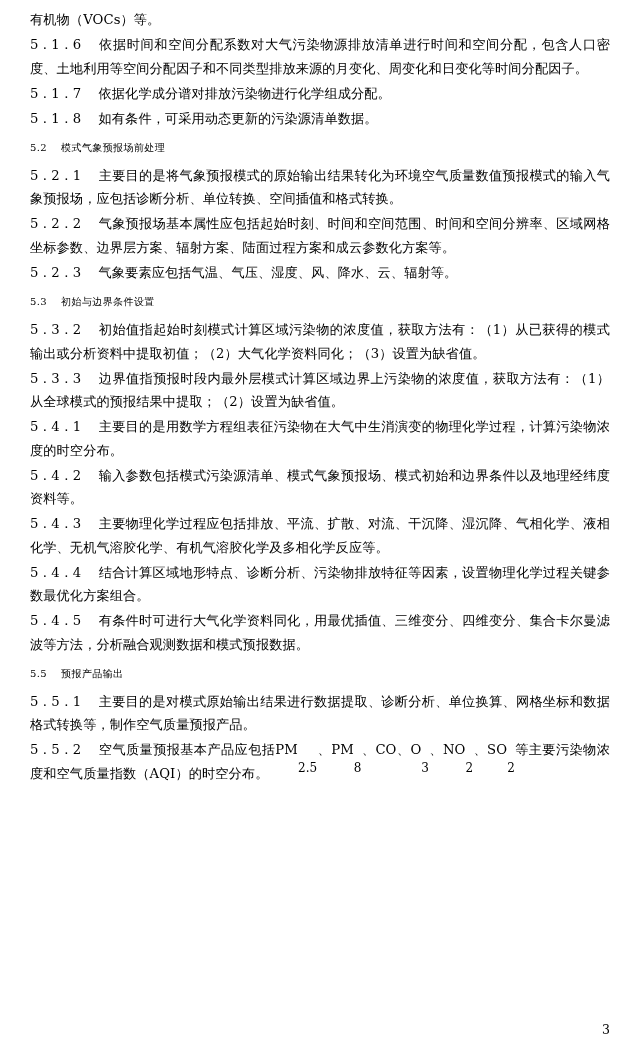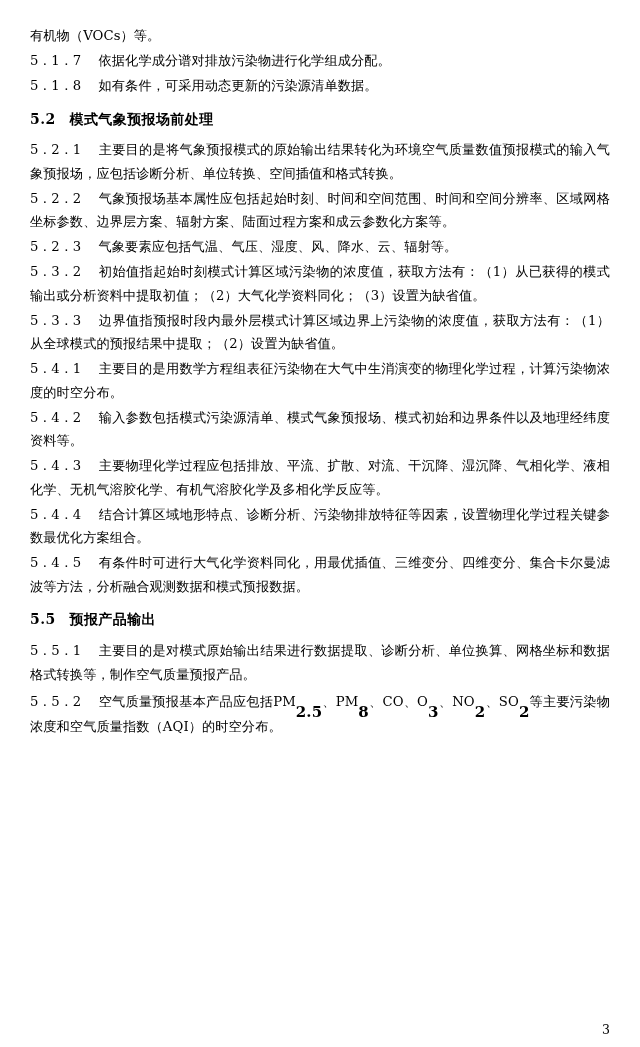--- a/index.html
+++ b/index.html
@@ -13,72 +13,73 @@
     font-family: "DejaVu Serif", "Liberation Serif", serif;
     color: #000000;
     position: relative;
     overflow: hidden;
   }
   .page {
     position: relative;
     width: 640px;
     height: 1047px;
     box-sizing: border-box;
-    padding: 24px 30px 0 30px;
+    padding: 8px 30px 0 30px;
   }
   .para {
     font-size: 13.2px;
     line-height: 1.78;
     text-align: justify;
     text-justify: inter-ideograph;
     margin: 0 0 1.5px 0;
     letter-spacing: 0.1px;
   }
   .heading {
-    font-size: 14px;
-    font-weight: bold;
+    font-size: 10px;
+    font-weight: normal;
     line-height: 1.78;
     margin: 9px 0 7px 0;
     letter-spacing: 0.4px;
   }
   .heading .num {
     display: inline-block;
     margin-right: 14px;
   }
   .num-label {
     display: inline-block;
     margin-right: 4px;
   }
   sub {
-    font-size: 15px;
+    font-size: 12px;
     vertical-align: baseline;
     position: relative;
-    top: 11px;
-    font-weight: bold;
+    top: 18px;
   }
   .page-number {
     position: absolute;
     right: 30px;
     bottom: 10px;
     font-size: 12.5px;
     font-family: "DejaVu Serif", "Liberation Serif", serif;
   }
 </style>
 </head>
 <body>
 
 <div class="page">
   <div id="content">
       <div class="para"><span>有机物（VOCs）等。</span></div>
+      <div class="para"><span class="num-label">5 . 1 . 6　</span><span>依据时间和空间分配系数对大气污染物源排放清单进行时间和空间分配，包含人口密度、土地利用等空间分配因子和不同类型排放来源的月变化、周变化和日变化等时间分配因子。</span></div>
       <div class="para"><span class="num-label">5 . 1 . 7　</span><span>依据化学成分谱对排放污染物进行化学组成分配。</span></div>
       <div class="para"><span class="num-label">5 . 1 . 8　</span><span>如有条件，可采用动态更新的污染源清单数据。</span></div>
       <div class="heading"><span class="num">5.2</span><span>模式气象预报场前处理</span></div>
       <div class="para"><span class="num-label">5 . 2 . 1　</span><span>主要目的是将气象预报模式的原始输出结果转化为环境空气质量数值预报模式的输入气象预报场，应包括诊断分析、单位转换、空间插值和格式转换。</span></div>
       <div class="para"><span class="num-label">5 . 2 . 2　</span><span>气象预报场基本属性应包括起始时刻、时间和空间范围、时间和空间分辨率、区域网格坐标参数、边界层方案、辐射方案、陆面过程方案和成云参数化方案等。</span></div>
       <div class="para"><span class="num-label">5 . 2 . 3　</span><span>气象要素应包括气温、气压、湿度、风、降水、云、辐射等。</span></div>
+      <div class="heading"><span class="num">5.3</span><span>初始与边界条件设置</span></div>
       <div class="para"><span class="num-label">5 . 3 . 2　</span><span>初始值指起始时刻模式计算区域污染物的浓度值，获取方法有：（1）从已获得的模式输出或分析资料中提取初值；（2）大气化学资料同化；（3）设置为缺省值。</span></div>
       <div class="para"><span class="num-label">5 . 3 . 3　</span><span>边界值指预报时段内最外层模式计算区域边界上污染物的浓度值，获取方法有：（1）从全球模式的预报结果中提取；（2）设置为缺省值。</span></div>
       <div class="para"><span class="num-label">5 . 4 . 1　</span><span>主要目的是用数学方程组表征污染物在大气中生消演变的物理化学过程，计算污染物浓度的时空分布。</span></div>
       <div class="para"><span class="num-label">5 . 4 . 2　</span><span>输入参数包括模式污染源清单、模式气象预报场、模式初始和边界条件以及地理经纬度资料等。</span></div>
       <div class="para"><span class="num-label">5 . 4 . 3　</span><span>主要物理化学过程应包括排放、平流、扩散、对流、干沉降、湿沉降、气相化学、液相化学、无机气溶胶化学、有机气溶胶化学及多相化学反应等。</span></div>
       <div class="para"><span class="num-label">5 . 4 . 4　</span><span>结合计算区域地形特点、诊断分析、污染物排放特征等因素，设置物理化学过程关键参数最优化方案组合。</span></div>
       <div class="para"><span class="num-label">5 . 4 . 5　</span><span>有条件时可进行大气化学资料同化，用最优插值、三维变分、四维变分、集合卡尔曼滤波等方法，分析融合观测数据和模式预报数据。</span></div>
       <div class="heading"><span class="num">5.5</span><span>预报产品输出</span></div>
       <div class="para"><span class="num-label">5 . 5 . 1　</span><span>主要目的是对模式原始输出结果进行数据提取、诊断分析、单位换算、网格坐标和数据格式转换等，制作空气质量预报产品。</span></div>
       <div class="para"><span class="num-label">5 . 5 . 2　</span><span>空气质量预报基本产品应包括PM<sub>2.5</sub>、PM<sub>8</sub>、CO、O<sub>3</sub>、NO<sub>2</sub>、SO<sub>2</sub>等主要污染物浓度和空气质量指数（AQI）的时空分布。</span></div>

